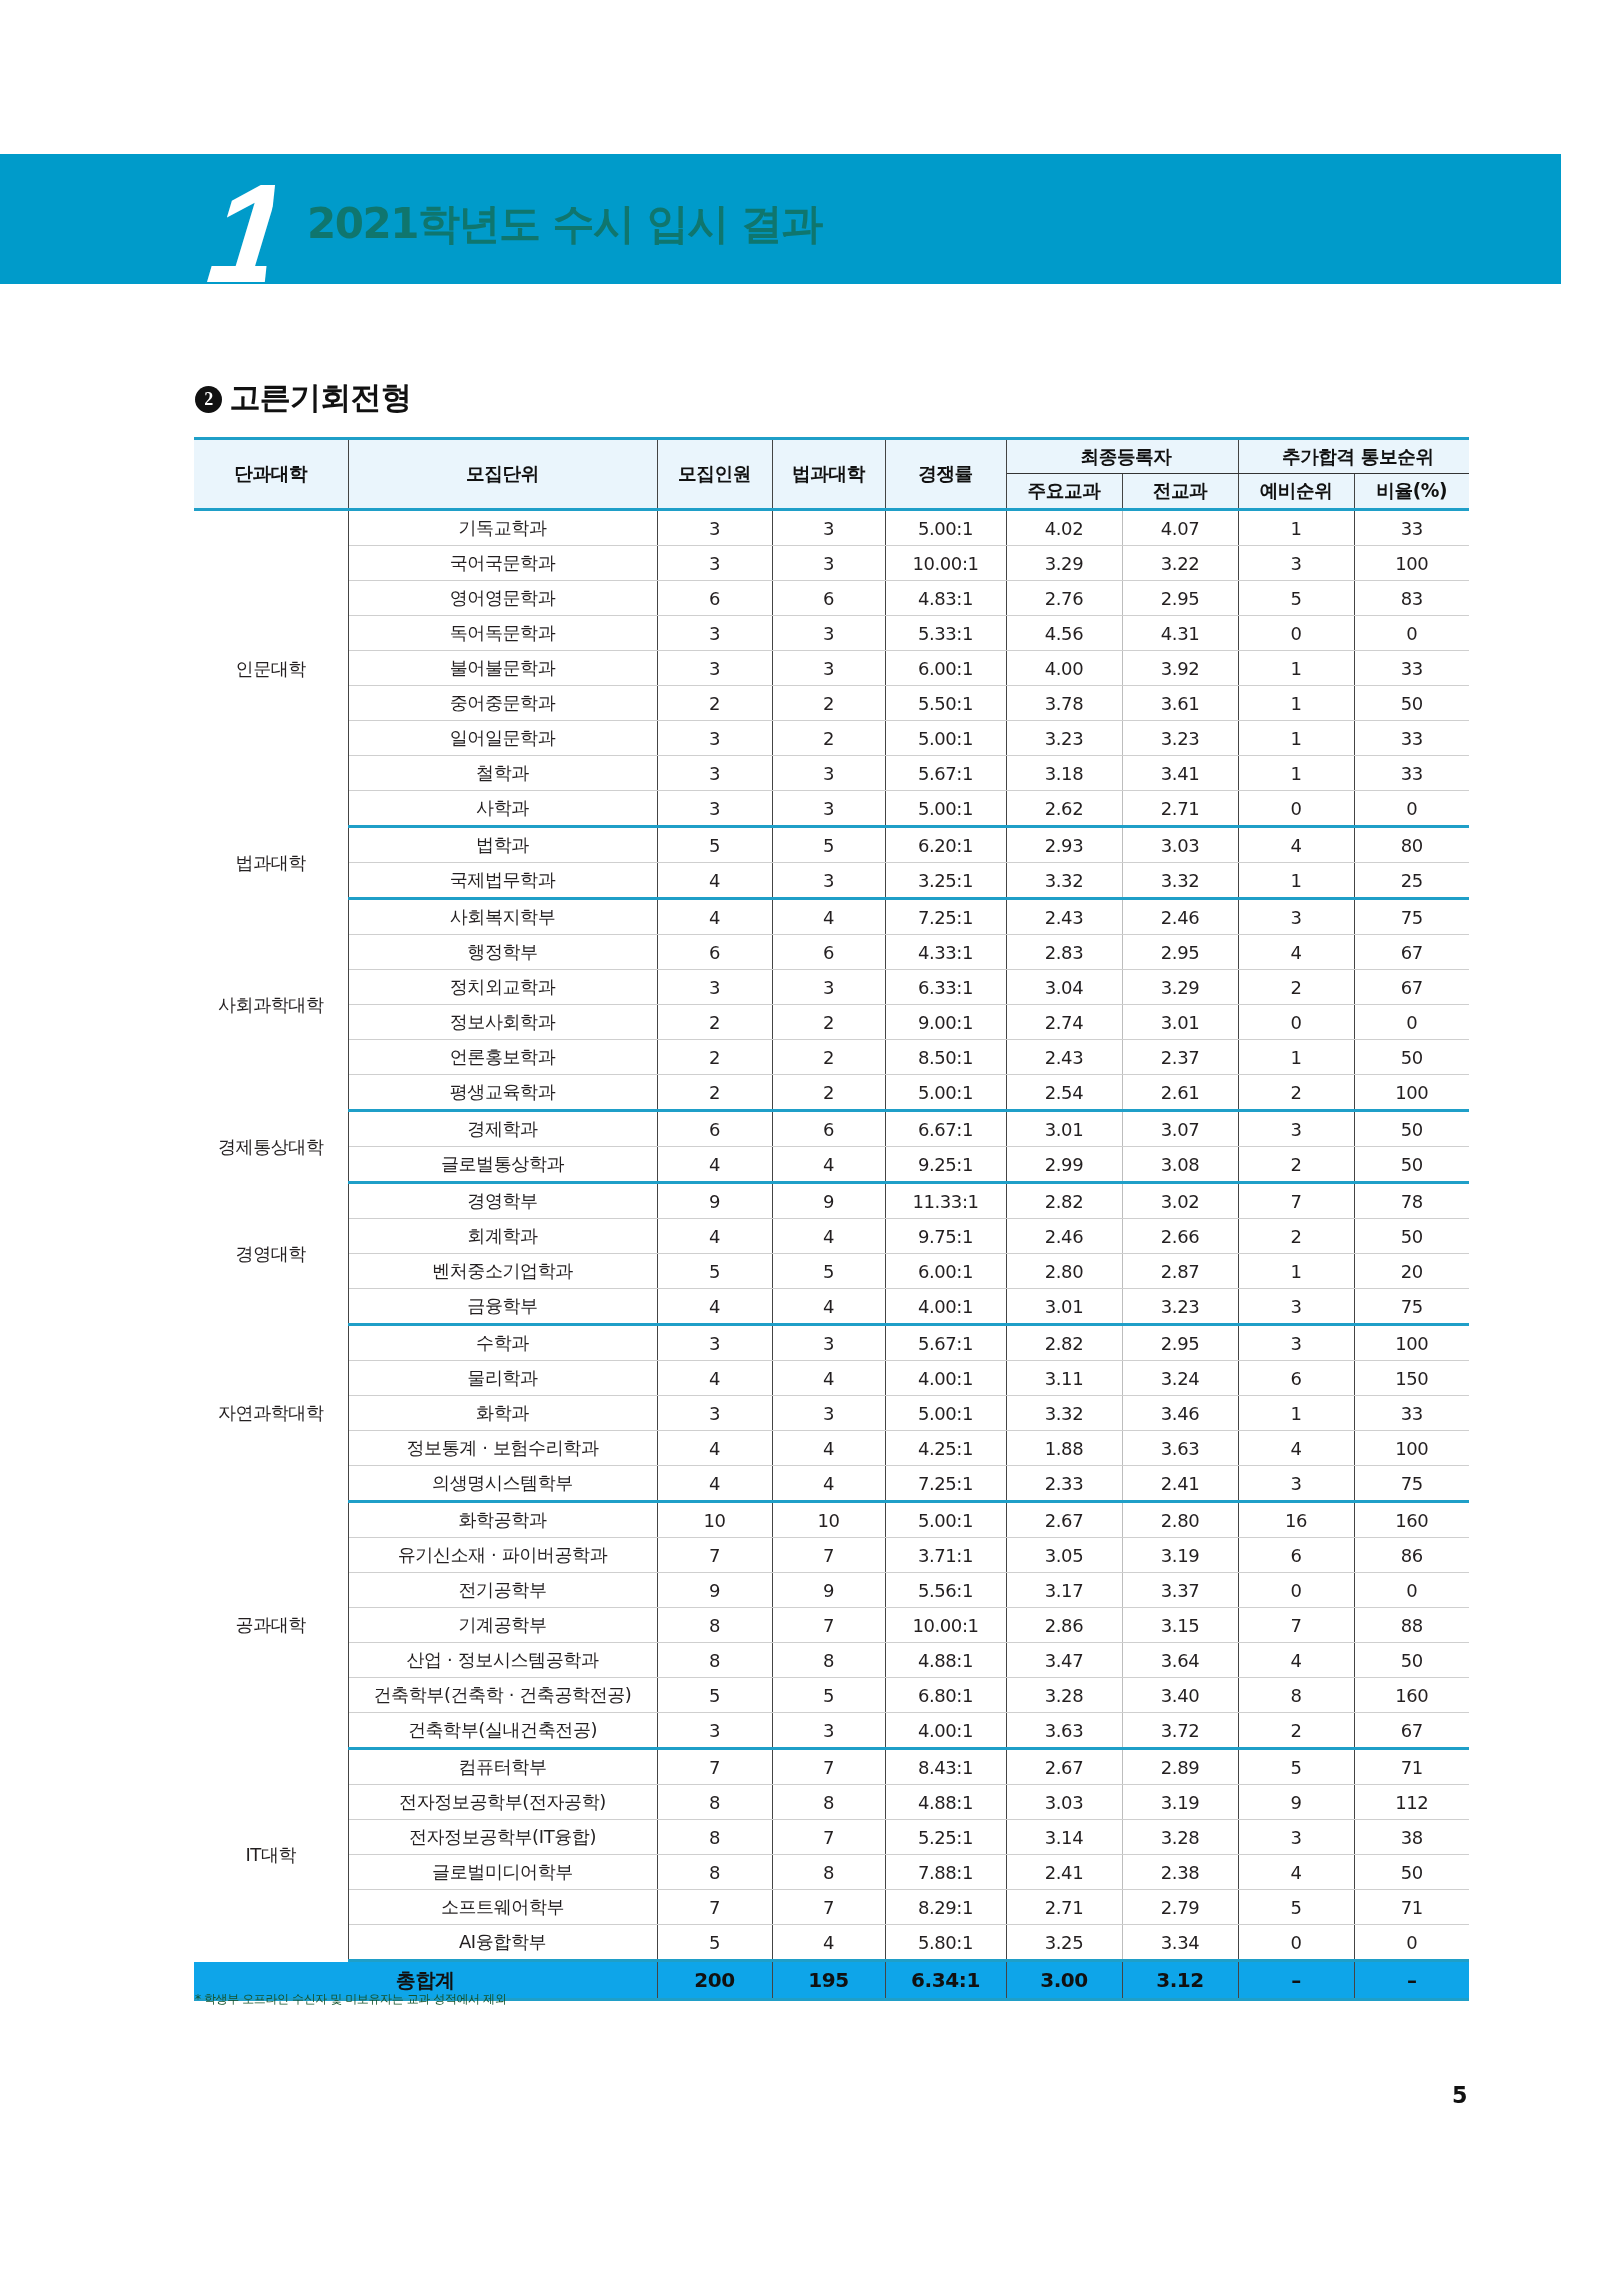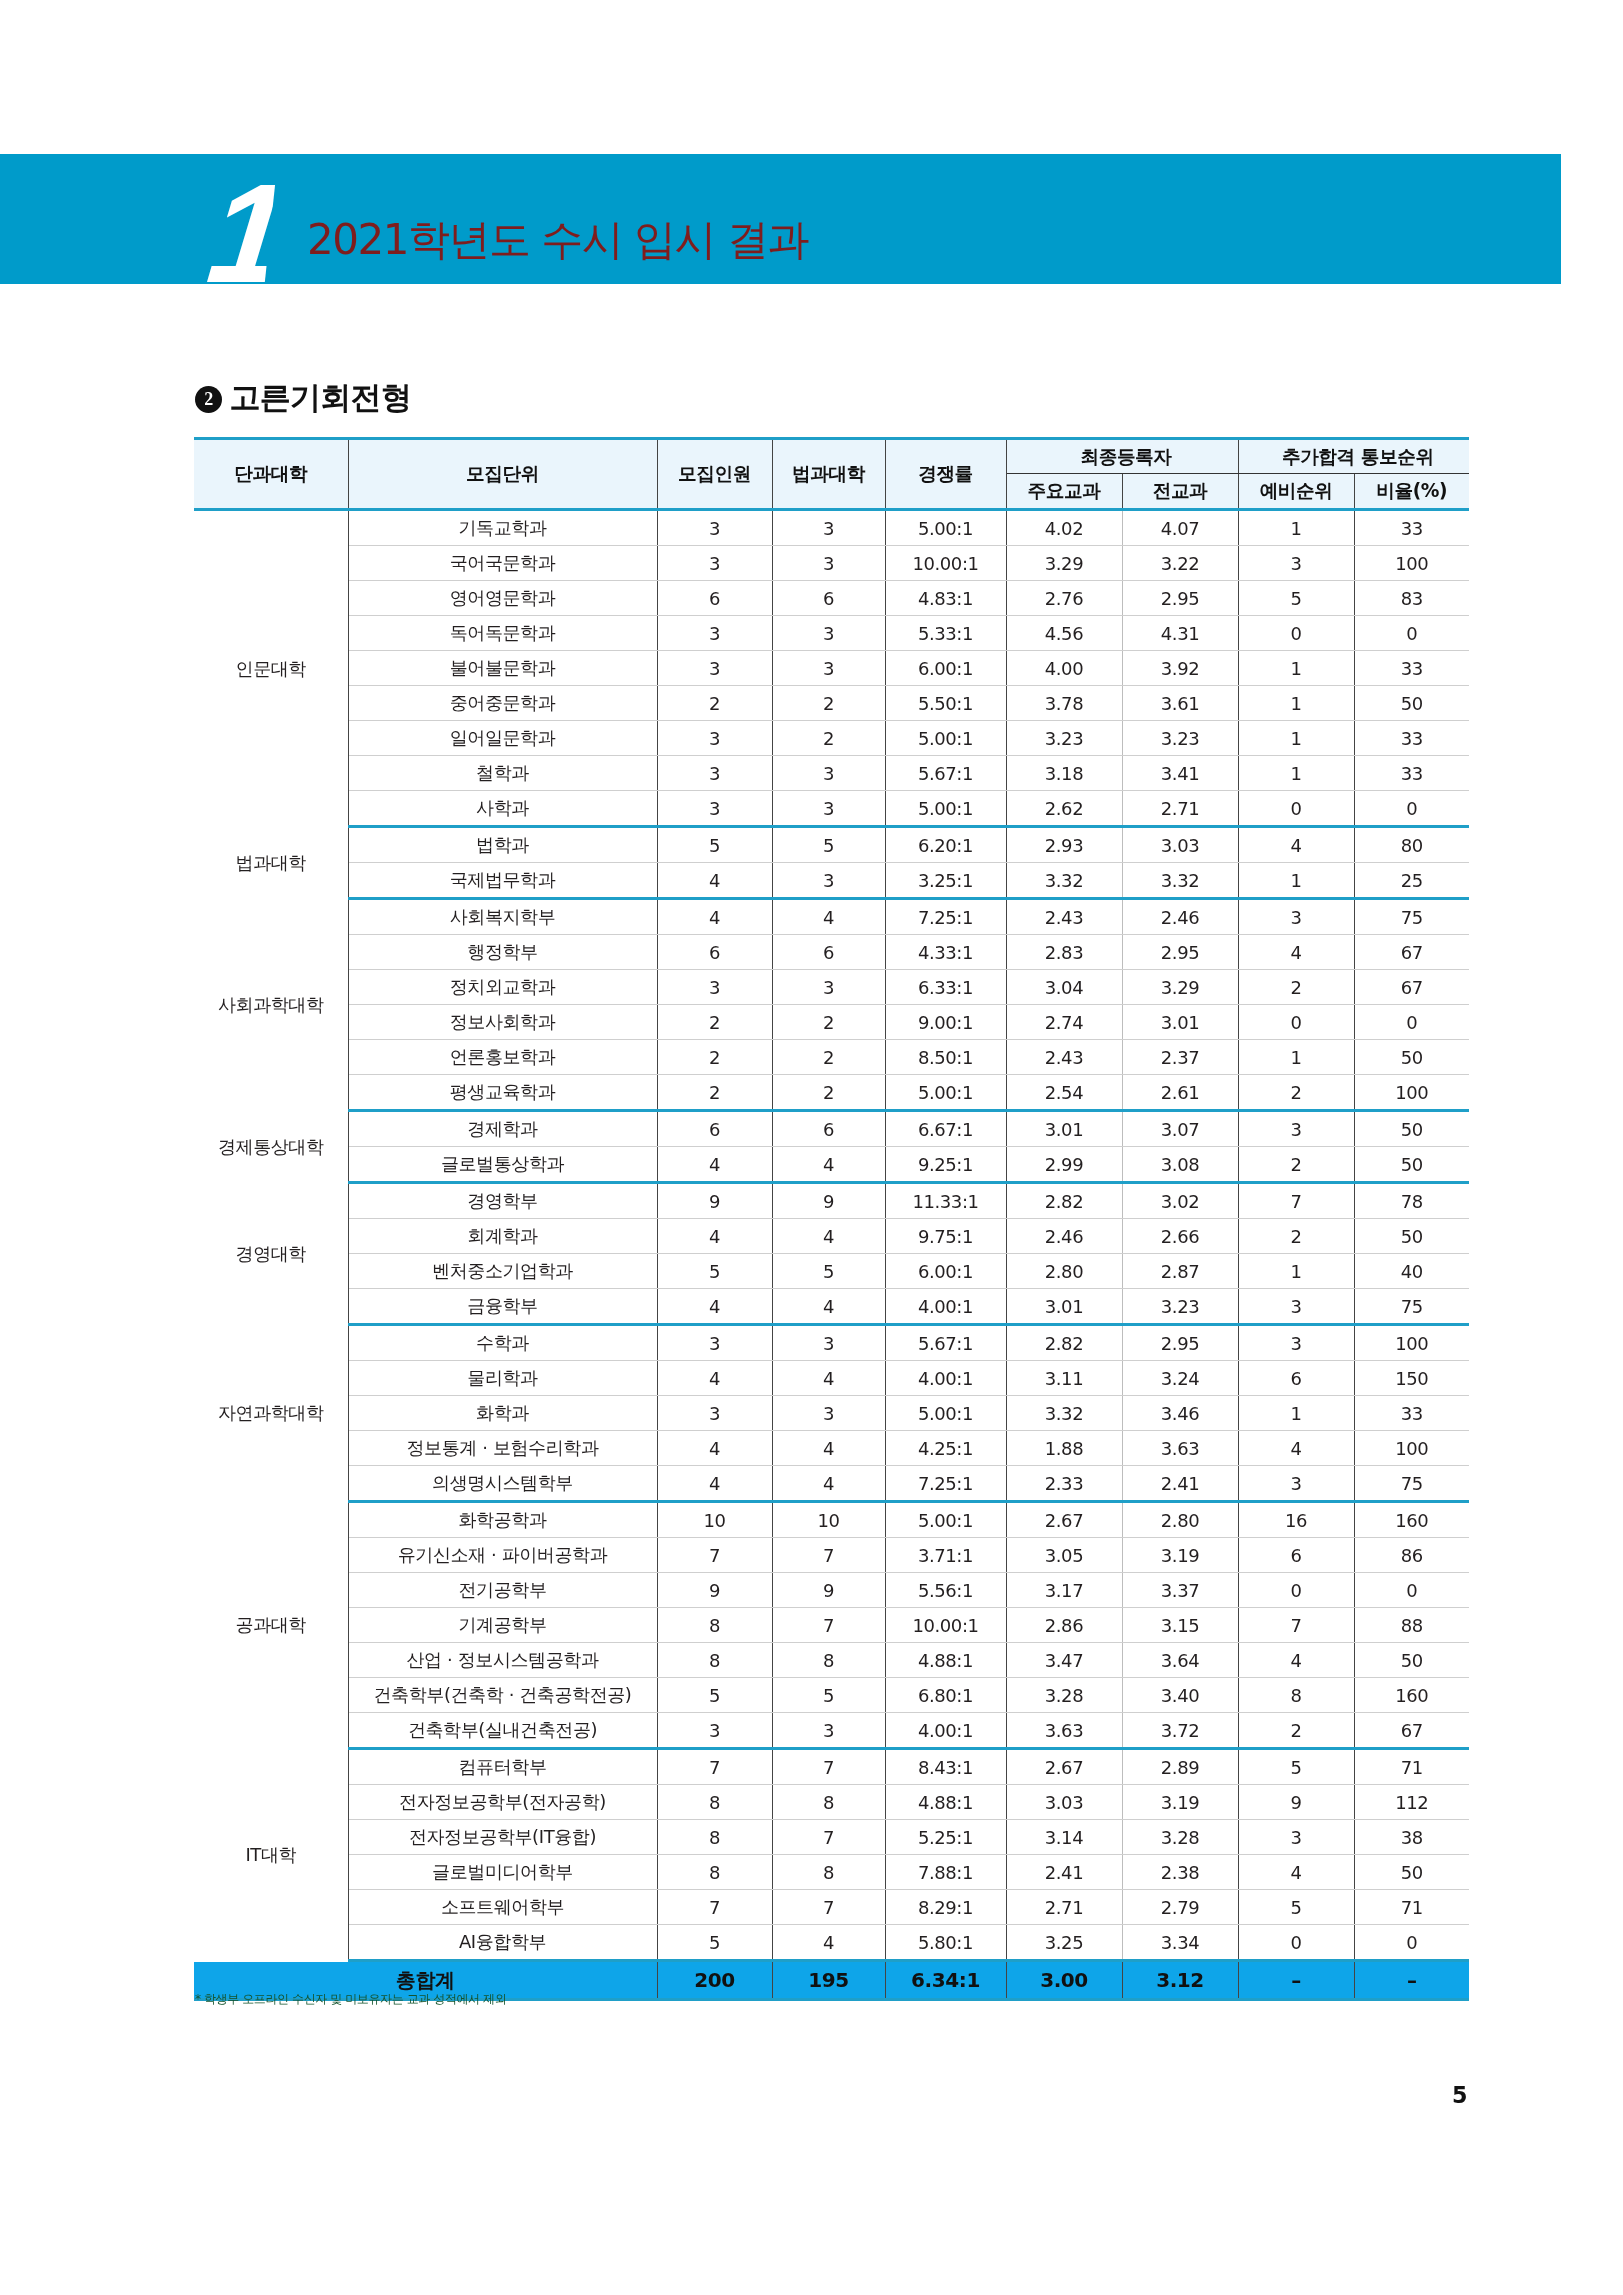--- a/index.html
+++ b/index.html
@@ -2,22 +2,22 @@
 <html style="font-size:12px"><head>
 <meta charset="utf-8">
 <style>
   html, body { margin:0; padding:0; background:#ffffff; }
   body { width:1624px; height:2295px; position:relative; overflow:hidden;
          font-family:"DejaVu Sans", "Liberation Sans", sans-serif; color:#231f20; }
   .banner { position:absolute; left:0; top:154px; width:1561px; height:130px; background:#009bca; }
   .banner-num { position:absolute; left:210px; top:177px; width:60px; height:112px; overflow:hidden;
                 color:#ffffff; font-family:"Liberation Sans", sans-serif; font-weight:bold; font-style:italic;
                 font-size:141px; line-height:112px; letter-spacing:-4.5px; transform:skewX(-6deg); }
-  .banner-title { position:absolute; left:307px; top:198px; color:#7f1d1d; font-weight:normal;
-                  font-size:42px; line-height:52px; letter-spacing:-1.5px; white-space:nowrap;margin-top:16px; }
+  .banner-title { position:absolute; left:307px; top:198px; color:#0f766e; font-weight:bold;
+                  font-size:42px; line-height:52px; letter-spacing:-1.5px; white-space:nowrap; }
   .section-title { position:absolute; left:195px; top:377px; font-size:31px; font-weight:bold;
                    line-height:42px; letter-spacing:-0.7px; white-space:nowrap; color:#111;font-family:Liberation Serif, serif; }
   .section-title .badge { display:inline-block; width:27px; height:27px; border-radius:50%;
                           background:#111; color:#fff; font-size:18px; line-height:27px; text-align:center;
                           vertical-align:3px; margin-right:7.4px; }
   table.results { position:absolute; left:194px; top:437px; width:1275px; border-collapse:collapse;
                   table-layout:fixed; font-size:18px; letter-spacing:-0.4px; }
   table.results td, table.results th { padding:0; text-align:center; vertical-align:middle; white-space:nowrap; overflow:hidden; }
   thead th { background:#eaf5fc; font-weight:bold; color:#111; font-size:18.6px; }
   thead tr.h1 th { height:33px; }
@@ -294,21 +294,21 @@
         <td class="last">50</td>
       </tr>
       <tr>
         <td>벤처중소기업학과</td>
         <td>5</td>
         <td>5</td>
         <td>6.00:1</td>
         <td class="soft">2.80</td>
         <td>2.87</td>
         <td>1</td>
-        <td class="last">40</td>
+        <td class="last">20</td>
       </tr>
       <tr class="grp-end">
         <td>금융학부</td>
         <td>4</td>
         <td>4</td>
         <td>4.00:1</td>
         <td class="soft">3.01</td>
         <td>3.23</td>
         <td>3</td>
         <td class="last">75</td>

